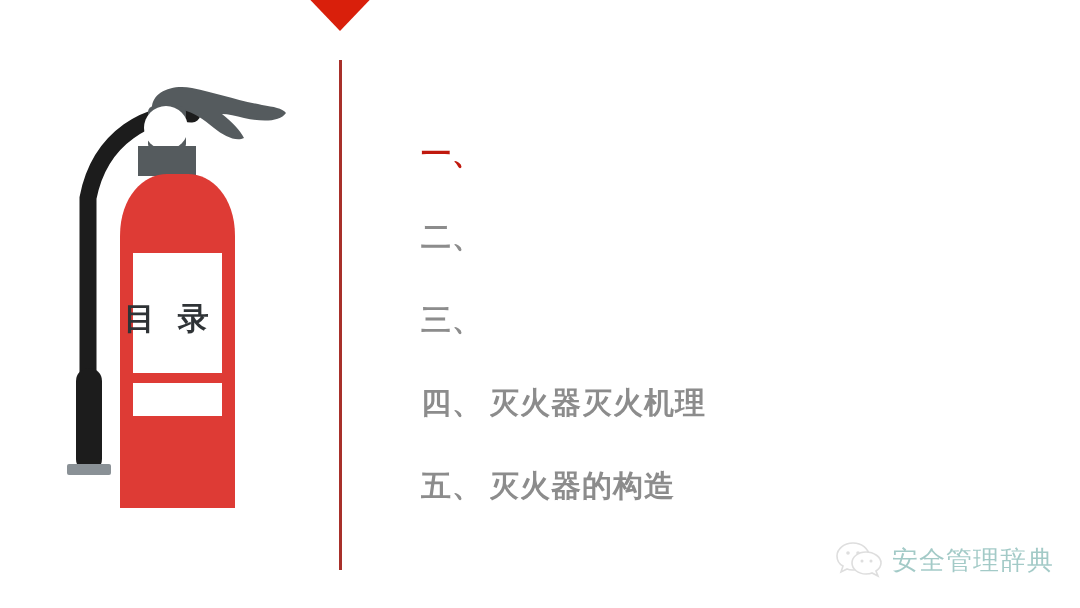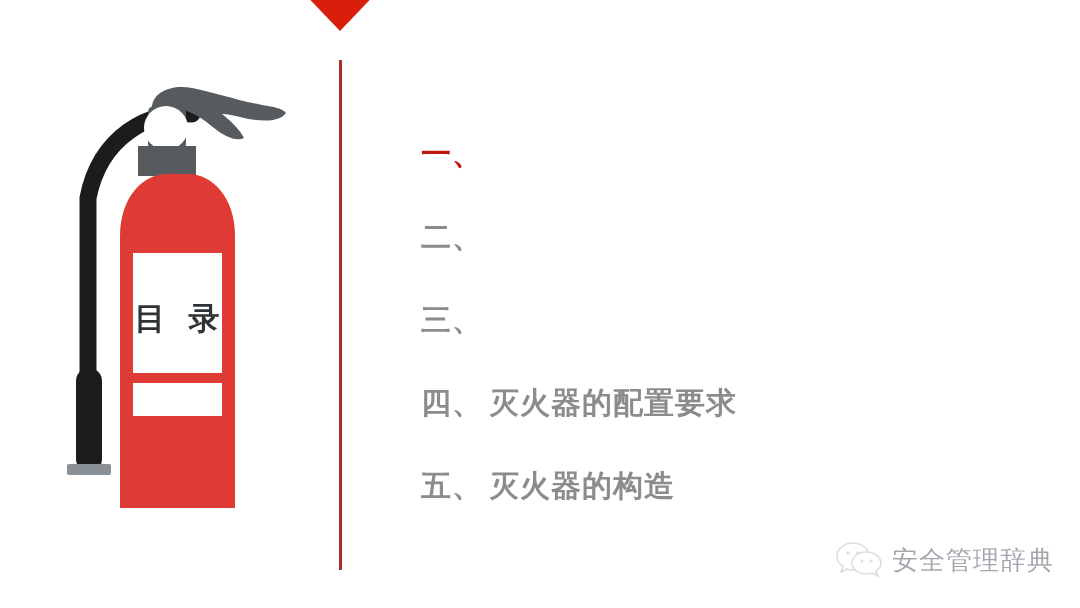--- a/index.html
+++ b/index.html
@@ -59,21 +59,20 @@
     width: 270px;
     height: 450px;
   }
 
   
   .ext-label-text {
     position: absolute;
     left: 124px;
     top: 303px;
     width: 112px;
-    text-align: center;
     font-size: 31px;
     font-weight: bold;
     color: #2f3336;
     letter-spacing: 6px;
     line-height: 1;
     font-family: "DejaVu Sans", "Liberation Sans", sans-serif;
   }
 
   
   .agenda {
@@ -115,21 +114,21 @@
     margin-right: 8px;
     flex: 0 0 auto;
   }
   .watermark .wm-icon svg {
     display: block;
     width: 48px;
     height: 40px;
   }
   .watermark .wm-text {
     font-size: 26px;
-    color: #0f172a;
+    color: #0f766e;
     letter-spacing: 1px;
     white-space: nowrap;
     font-family: Liberation Serif, serif;
   }
 </style>
 </head>
 <body>
 
 <div id="slide">
 
@@ -189,21 +188,21 @@
     <div class="agenda-item">
       <span class="idx">二、</span>
     </div>
 
     <div class="agenda-item">
       <span class="idx">三、</span>
     </div>
 
     <div class="agenda-item">
       <span class="idx">四、</span>
-      <span>灭火器的配置要求</span>
+      <span>灭火器灭火机理</span>
     </div>
 
     <div class="agenda-item">
       <span class="idx">五、</span>
       <span>灭火器的构造</span>
     </div>
 
   </div>
 
   <div class="watermark">

